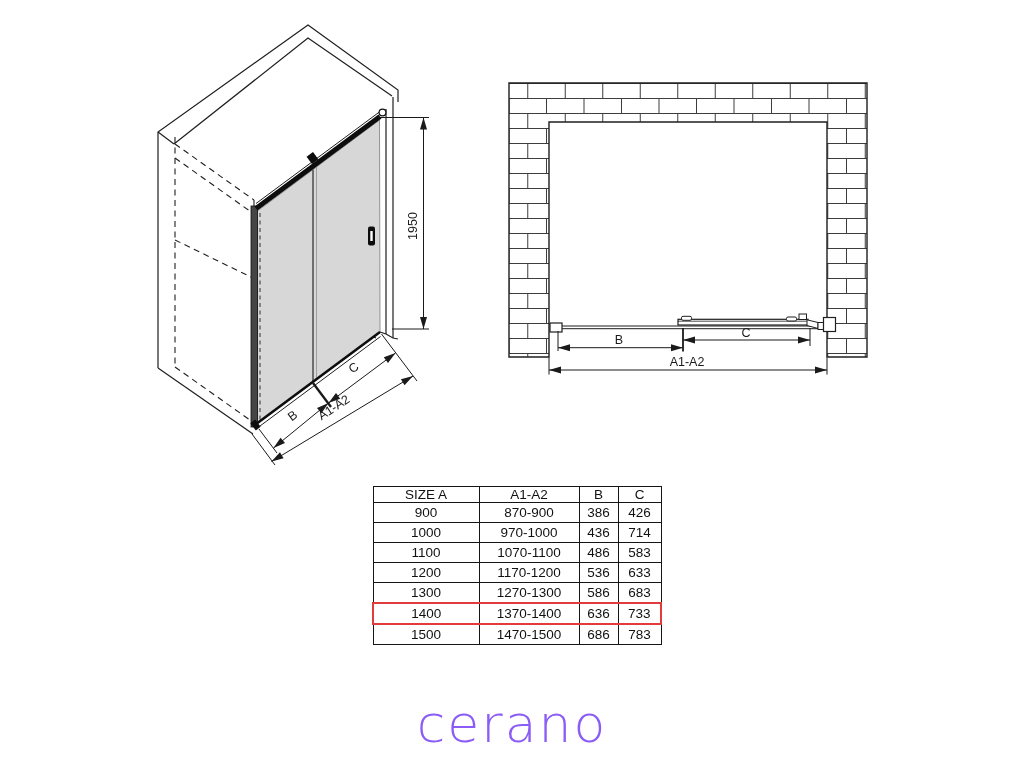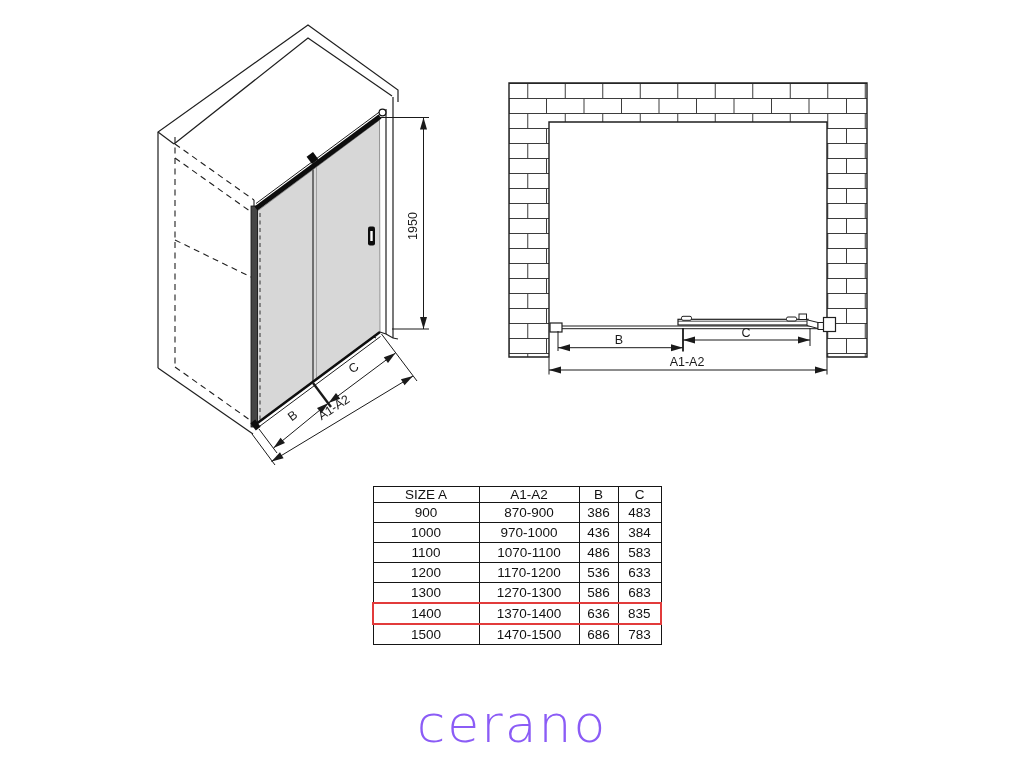--- a/index.html
+++ b/index.html
@@ -145,27 +145,27 @@
           <tr class="hdr">
             <td>SIZE A</td>
             <td>A1-A2</td>
             <td>B</td>
             <td>C</td>
           </tr>
           <tr>
             <td>900</td>
             <td>870-900</td>
             <td>386</td>
-            <td>483</td>
+            <td>426</td>
           </tr>
           <tr>
             <td>1000</td>
             <td>970-1000</td>
             <td>436</td>
-            <td>384</td>
+            <td>714</td>
           </tr>
           <tr>
             <td>1100</td>
             <td>1070-1100</td>
             <td>486</td>
             <td>583</td>
           </tr>
           <tr>
             <td>1200</td>
             <td>1170-1200</td>
@@ -175,21 +175,21 @@
           <tr>
             <td>1300</td>
             <td>1270-1300</td>
             <td>586</td>
             <td>683</td>
           </tr>
           <tr class="highlight">
             <td>1400</td>
             <td>1370-1400</td>
             <td>636</td>
-            <td>835</td>
+            <td>733</td>
           </tr>
           <tr>
             <td>1500</td>
             <td>1470-1500</td>
             <td>686</td>
             <td>783</td>
           </tr>
         </tbody>
     </table>
   </div>

